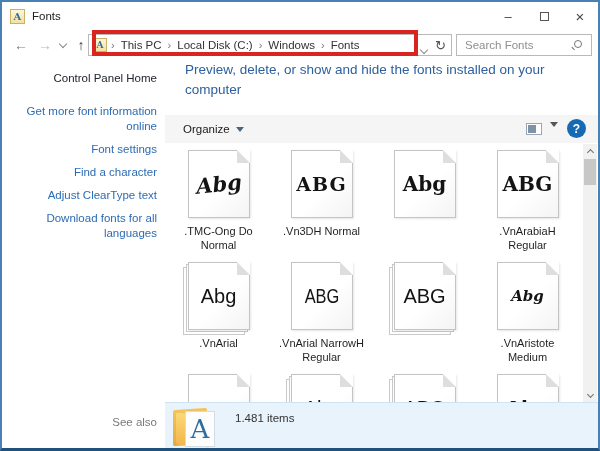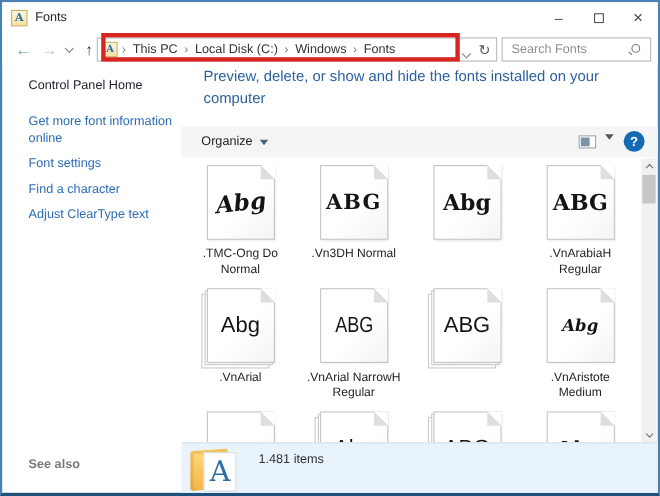--- a/index.html
+++ b/index.html
@@ -39,24 +39,24 @@
   .searchbox input { position:absolute; inset:0; border:none; outline:none; padding:0 24px 0 8px; font-size:11.5px; color:#333; font-family:inherit; background:transparent; }
   .searchbox input::placeholder { color:#8f8f8f; opacity:1; }
   .magnifier { position:absolute; right:9px; top:5px; width:8px; height:8px; border:1.4px solid #777; border-radius:50%; }
   .magnifier::after { content:""; position:absolute; width:4px; height:1.4px; background:#777; transform:rotate(45deg); left:-4px; top:7px; }
 
   .red-annotation { position:absolute; left:90px; top:0px; width:326px; height:26px; border:4px solid #d9251f; pointer-events:none; z-index:20; }
 
   
   .bodyarea { position:absolute; top:58px; left:0; right:0; bottom:0; display:flex; }
 
-  .sidebar { width:163px; padding:12px 8px 12px 24px; display:flex; flex-direction:column; font-size:11.5px; }
+  .sidebar { width:163px; padding:12px 8px 12px 24px; display:flex; flex-direction:column; font-size:11.5px;text-align:right; }
   .sb-home { color:#21262e; margin-bottom:20px; cursor:default; }
   .sb-link { color:#2d6cb4; margin-bottom:8px; line-height:1.3; cursor:pointer; }
-  .sb-seealso { margin-top:auto; color:#7a7a7a; margin-bottom:8px;font-weight:bold; }
+  .sb-seealso { margin-top:auto; color:#7a7a7a; margin-bottom:8px; }
   .sb-dark-link { color:#21262e; line-height:1.3; cursor:pointer; }
 
   .content { position:relative; flex:1; }
   .heading { position:absolute; top:0; left:20px; width:388px; font-size:13.5px; line-height:1.5; color:#2b5f9e; }
 
   .toolbar { position:absolute; top:55px; left:0; right:0; height:28px; background:#f5f5f6; display:flex; align-items:center; }
   .organize { margin-left:18px; font-size:11.5px; color:#1a1a1a; display:flex; align-items:center; cursor:pointer; }
   .caret-down { width:0; height:0; border-left:4px solid transparent; border-right:4px solid transparent; border-top:5px solid #4d667e; margin-left:6px; }
   .view-icon { position:absolute; right:56px; top:8px; width:16px; height:12px; border:1px solid #9aa7b2; background:#fff; cursor:pointer; }
   .view-icon::before { content:""; position:absolute; left:1px; top:1px; bottom:1px; width:8px; background:#7e93a8; }
@@ -164,20 +164,21 @@
   </div>
 
   <div class="bodyarea">
 
     <div class="sidebar">
       <div class="sb-home">Control Panel Home</div>
       <div class="sb-link">Get more font information online</div>
       <div class="sb-link">Font settings</div>
       <div class="sb-link">Find a character</div>
       <div class="sb-link">Adjust ClearType text</div>
+      <div class="sb-link">Download fonts for all languages</div>
       <div class="sb-seealso">See also</div>
     </div>
 
     <div class="content">
       <div class="heading">Preview, delete, or show and hide the fonts installed on your computer</div>
 
       <div class="toolbar">
         <div class="organize">
           <span>Organize</span>
           <span class="caret-down"></span>

